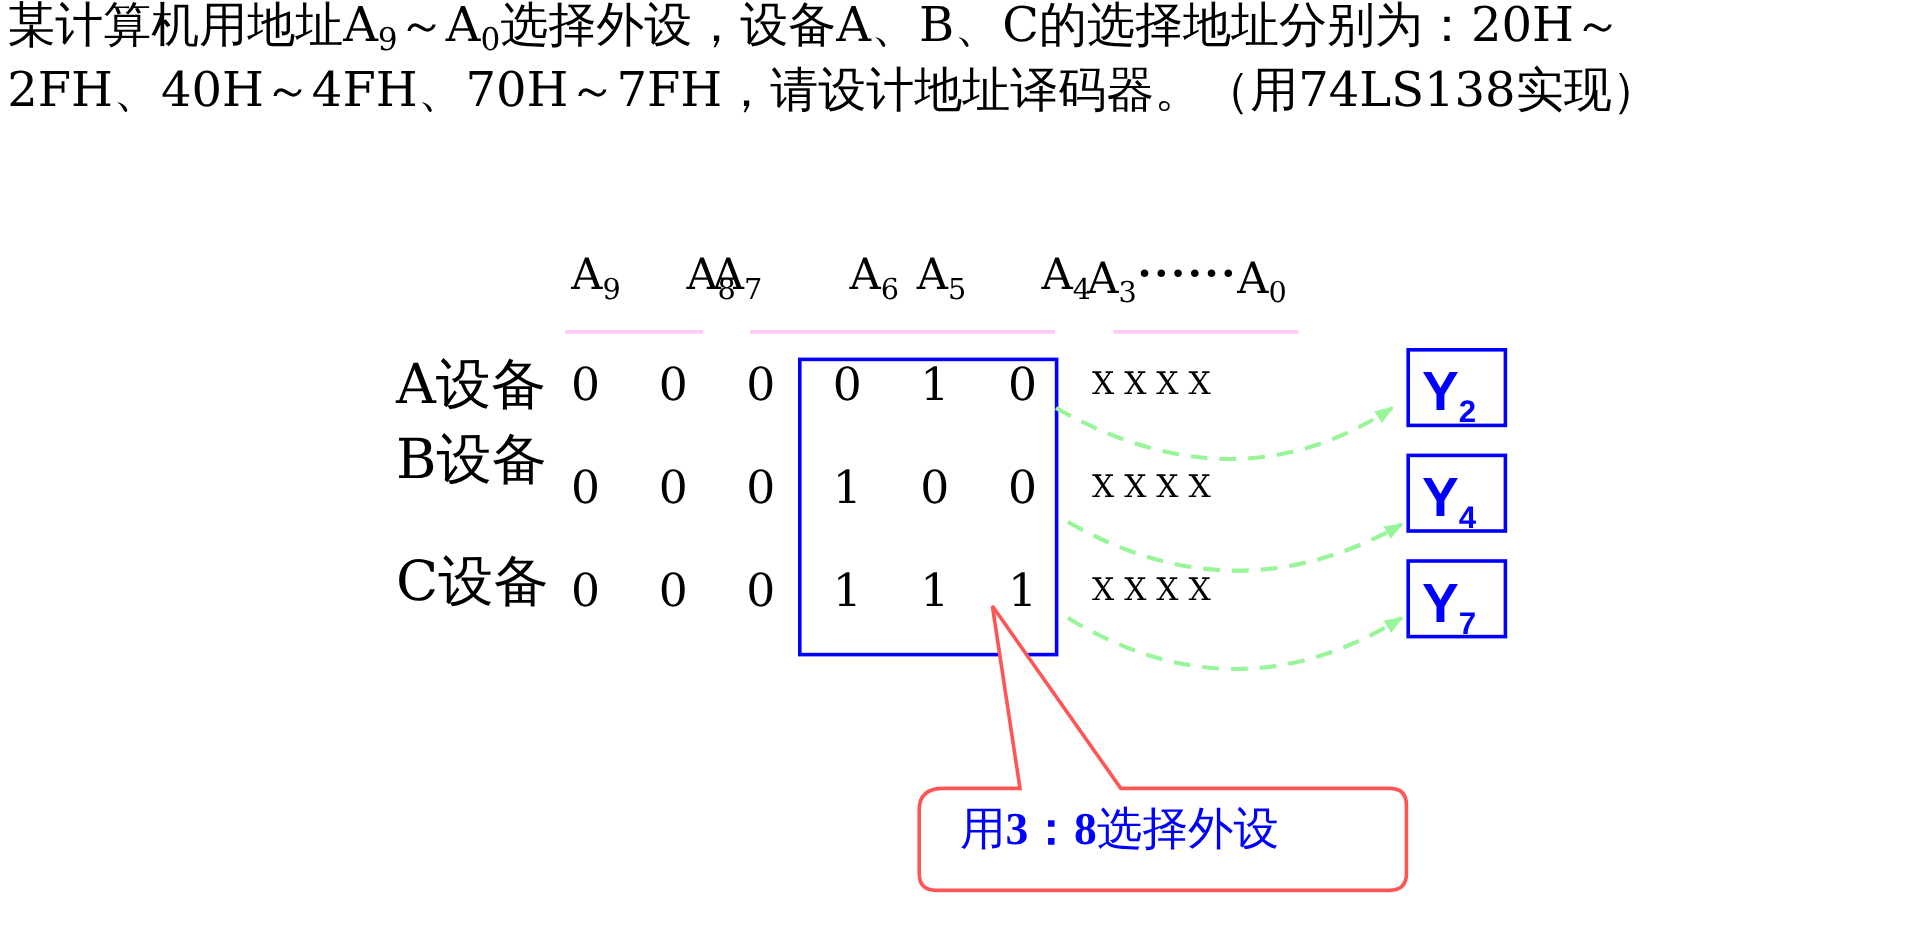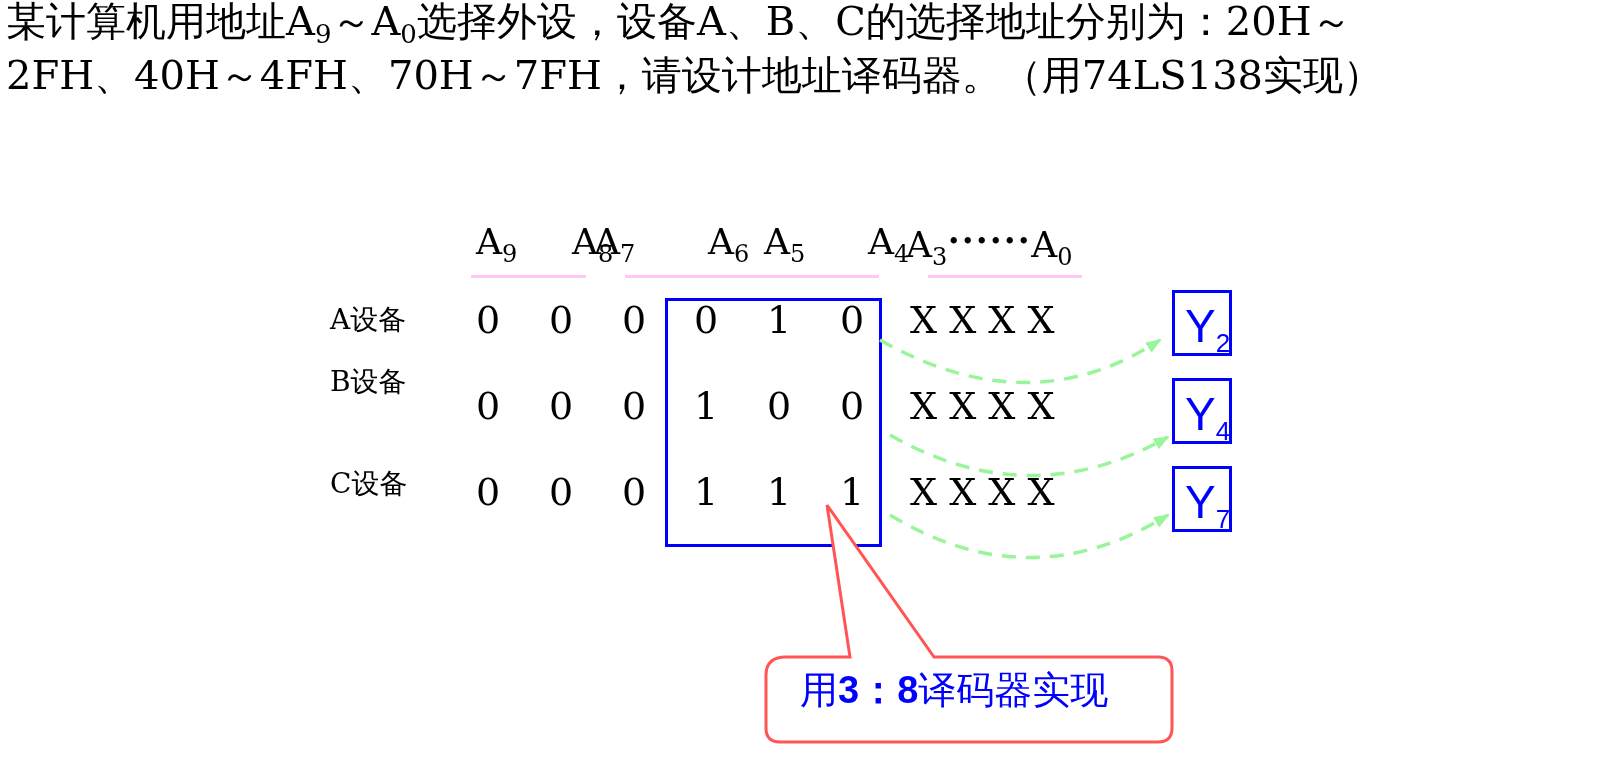--- a/index.html
+++ b/index.html
@@ -1,34 +1,34 @@
 <!DOCTYPE html>
 <html><head>
 <meta charset="utf-8">
 <style>
   html, body { margin: 0; padding: 0; background: #ffffff; }
   body { width: 1606px; height: 772px; position: relative; overflow: hidden;
          font-family: "DejaVu Serif", "Liberation Serif", serif; color: #000; }
   .q { position: absolute; left: 6px; font-size: 40px; line-height: 50px; white-space: nowrap; letter-spacing: 0px; }
   .q1 { top: -4px; }
   .q2 { top: 50px; }
-  .hdr { position: absolute; top: 210px; font-size: 36px; line-height: 40px; margin-top: 12px; }
+  .hdr { position: absolute; top: 210px; font-size: 36px; line-height: 40px; }
   .hdr sub { font-size: 24px; vertical-align: -8px; }
   .uline { position: absolute; top: 275px; height: 3px; background: #ffc8f5; }
-  .rowlabel { position: absolute; left: 330px; font-size: 28px; line-height: 44px; white-space: nowrap; }
+  .rowlabel { position: absolute; left: 330px; font-size: 46px; line-height: 44px; white-space: nowrap; }
   .cell { position: absolute; font-size: 38px; line-height: 44px; width: 40px; text-align: center; }
-  .xs { position: absolute; left: 910px; font-size: 38px; line-height: 44px; white-space: nowrap; letter-spacing: 0; }
+  .xs { position: absolute; left: 910px; font-size: 26px; line-height: 44px; white-space: nowrap; letter-spacing: 0; }
   .bluebox { position: absolute; left: 665px; top: 298px; width: 211px; height: 243px; border: 3px solid #0000ff; box-sizing: content-box; }
-  .ybox { position: absolute; left: 1172px; width: 60px; height: 66px; border: 3px solid #0000ff;
-          color: #0000ff; font-family: "Liberation Sans", "DejaVu Sans", sans-serif; font-weight: normal;
+  .ybox { position: absolute; left: 1172px; width: 84px; height: 66px; border: 3px solid #0000ff;
+          color: #0000ff; font-family: "Liberation Sans", "DejaVu Sans", sans-serif; font-weight: bold;
           font-size: 46px; line-height: 66px; padding-left: 10px; box-sizing: border-box; }
   .ybox sub { font-size: 26px; vertical-align: -10px; }
   .callout-text { position: absolute; left: 800px; top: 666px; font-size: 38px; line-height: 48px; color: #0000ff;
                   font-family: "DejaVu Sans", "Liberation Sans", sans-serif; white-space: nowrap; }
-  .callout-text b { font-family: Liberation Sans, sans-serif; font-weight: bold; }
+  .callout-text b { font-family: Liberation Serif, serif; font-weight: bold; }
   svg.overlay { position: absolute; left: 0; top: 0; }
 </style>
 </head>
 <body>
 
 <div class="q q1"><span>某计算机用地址A</span><sub style="font-size:26px;vertical-align:-8px">9</sub><span>～A</span><sub style="font-size:26px;vertical-align:-8px">0</sub><span>选择外设，设备A、B、C的选择地址分别为：20H～</span></div>
 <div class="q q2">2FH、40H～4FH、70H～7FH，请设计地址译码器。（用74LS138实现）</div>
 
 <div class="hdr" style="left:476px"><span>A</span><sub>9</sub></div>
 <div class="hdr" style="left:572px"><span>A</span><sub>8</sub></div>
@@ -87,13 +87,13 @@
   </g>
   <g fill="none" stroke="#99f599" stroke-width="3.5" stroke-dasharray="14,10">
     <path d="M890,435 Q1030,515 1168,437" marker-end="url(#ah)"></path>
   </g>
   <g fill="none" stroke="#99f599" stroke-width="3.5" stroke-dasharray="14,10">
     <path d="M890,515 Q1030,600 1168,515" marker-end="url(#ah)"></path>
   </g>
   <path fill="#ffffff" stroke="#ff5555" stroke-width="3" d="M786,657 L850,657 L827,505 L934,657 L1158,657 Q1172,657 1172,671 L1172,728 Q1172,742 1158,742 L780,742 Q766,742 766,728 L766,675 Q766,657 786,657 Z"></path>
 </svg>
 
-<div class="callout-text"><span>用</span><b>3：8</b><span>译码器实现</span></div>
+<div class="callout-text"><span>用</span><b>3：8</b><span>选择外设</span></div>
 
 </body></html>

